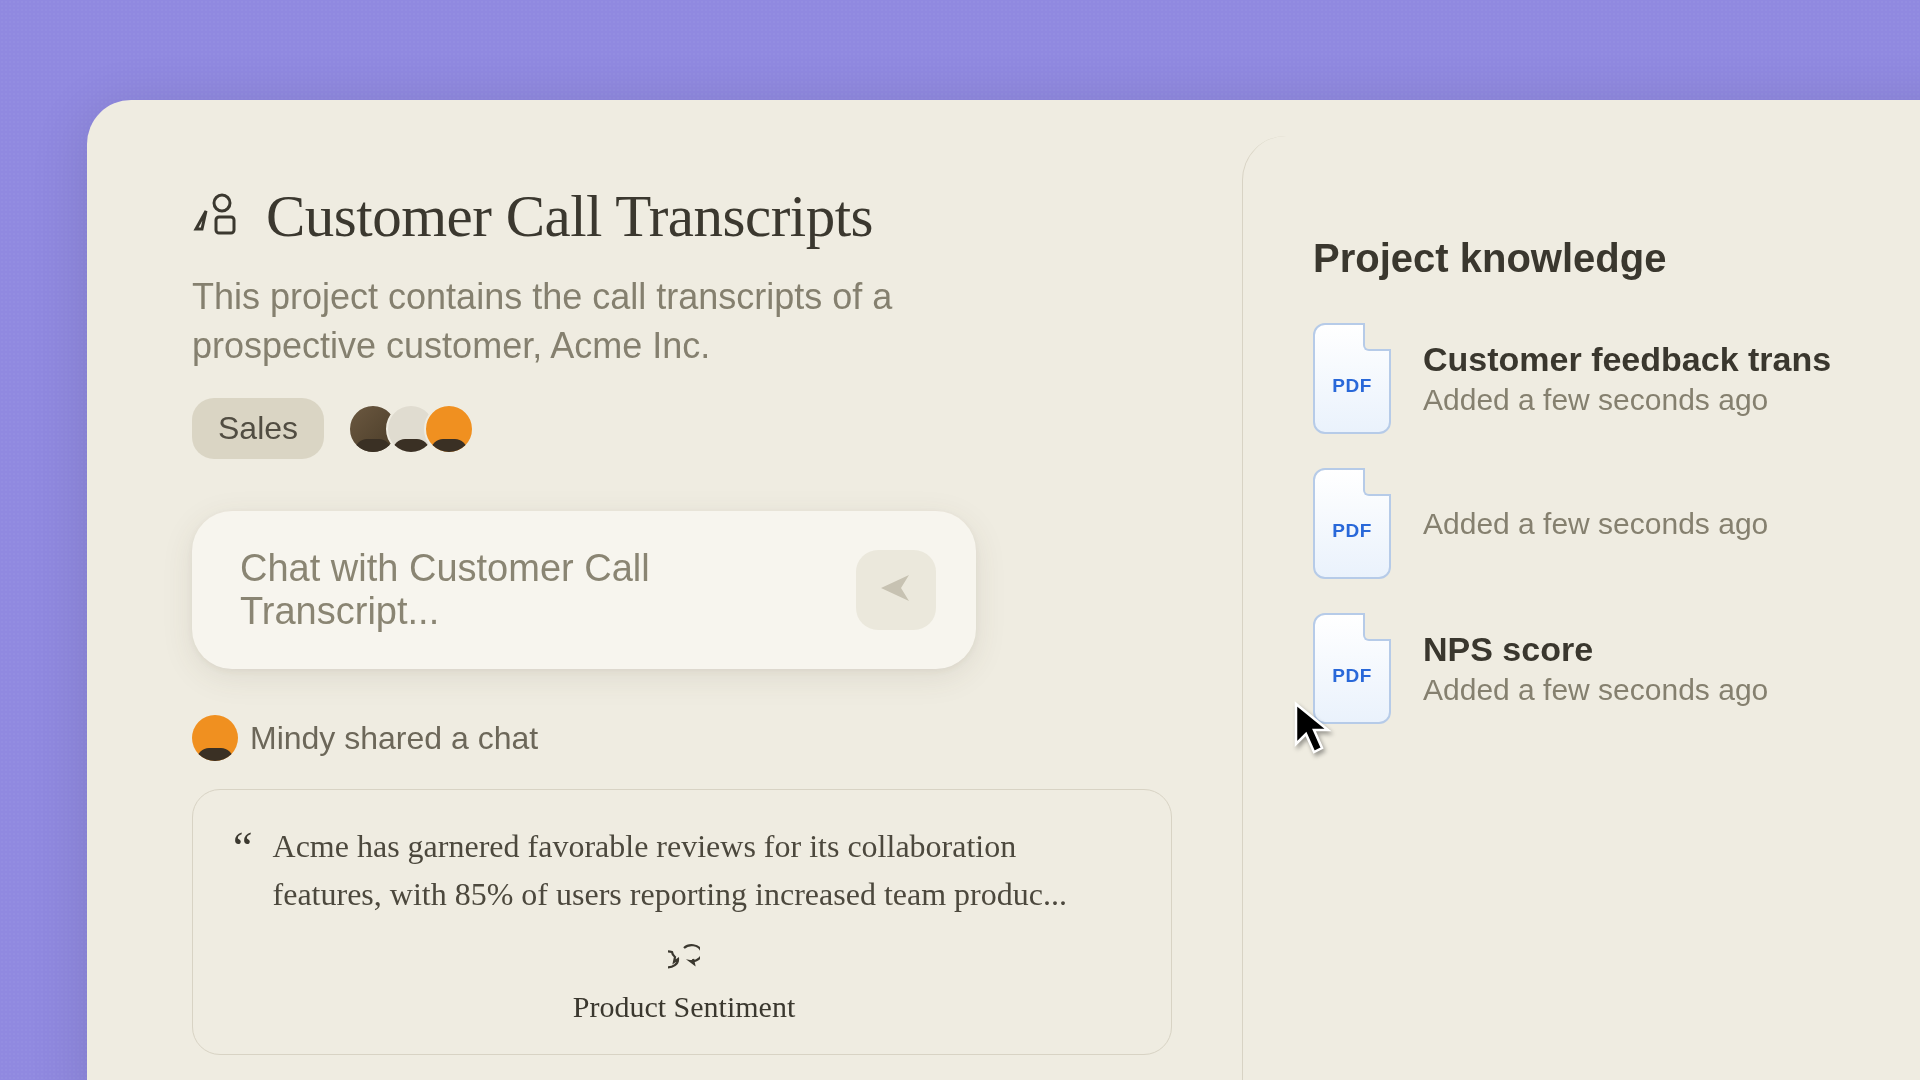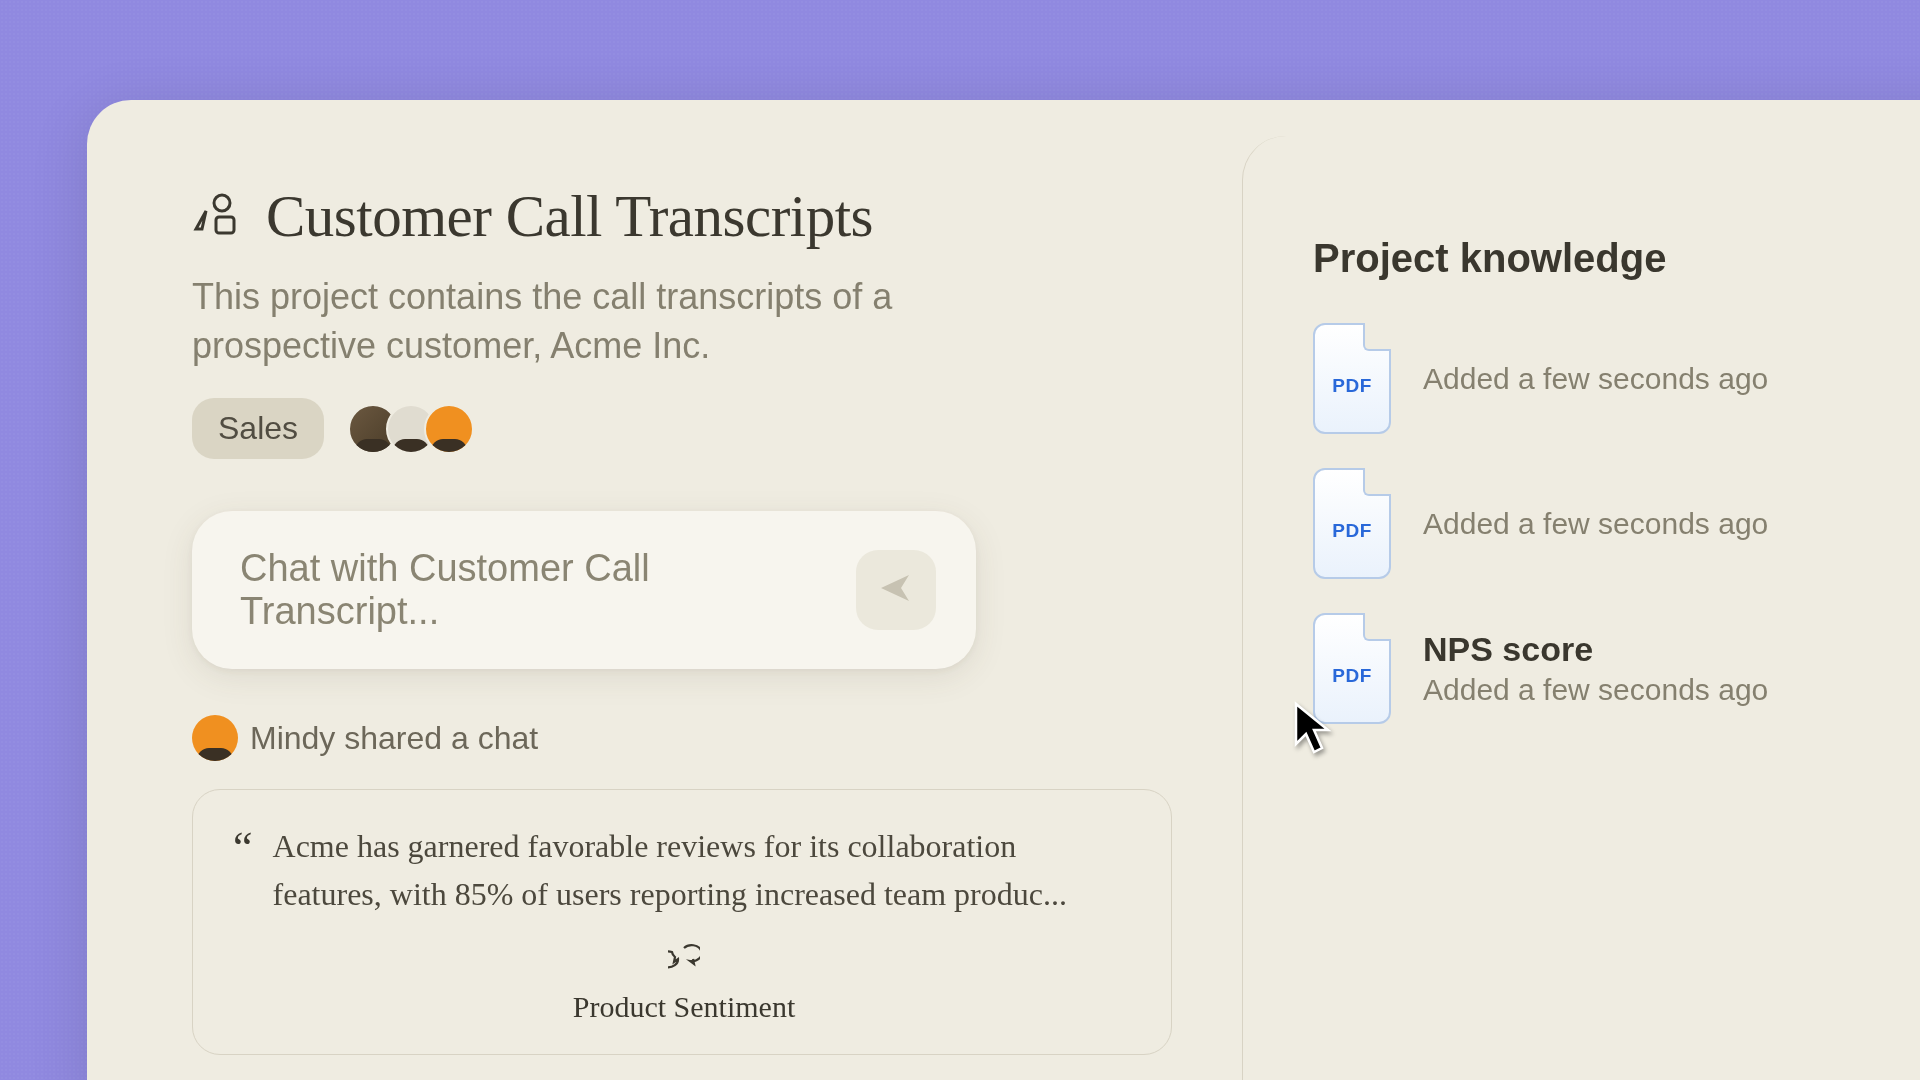--- a/index.html
+++ b/index.html
@@ -278,20 +278,21 @@
   </div>
 
   <div class="side-col">
     <h2 class="side-title">Project knowledge</h2>
 
     <div class="file-row">
       <div class="file-icon">
           <span class="file-badge">PDF</span>
         </div>
       <div class="file-meta">
+        <span class="file-name">Customer feedback trans</span>
         <span class="file-time">Added a few seconds ago</span>
       </div>
     </div>
 
     <div class="file-row">
       <div class="file-icon">
           <span class="file-badge">PDF</span>
         </div>
       <div class="file-meta">
         <span class="file-time">Added a few seconds ago</span>

